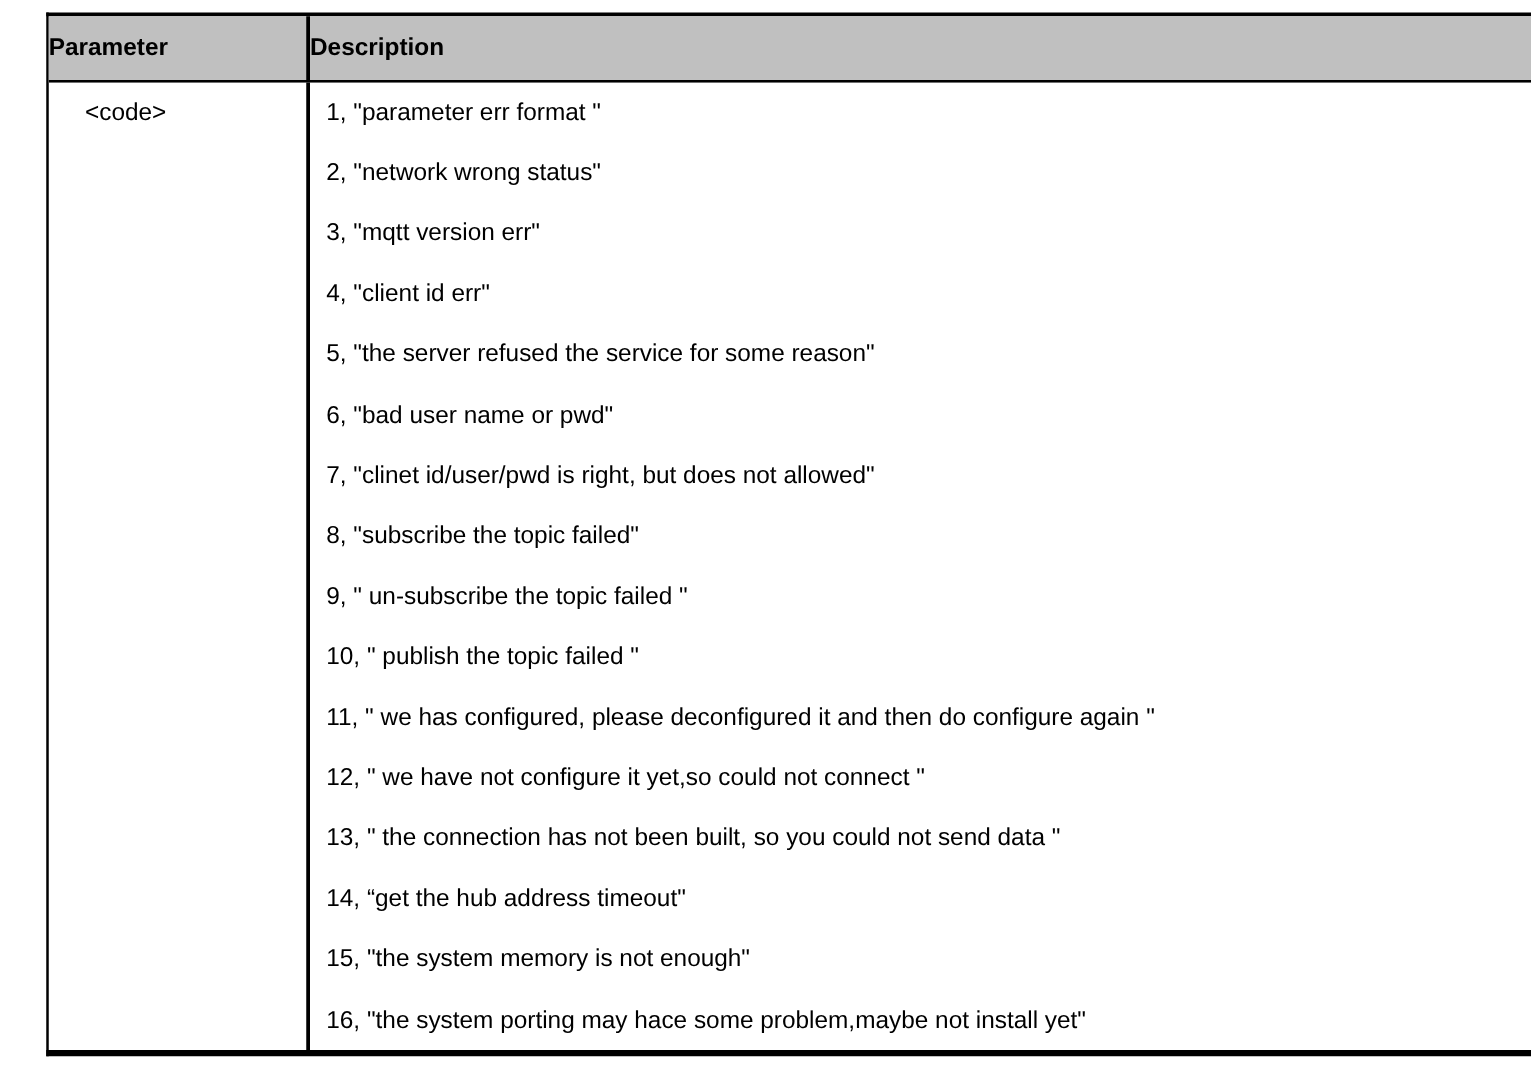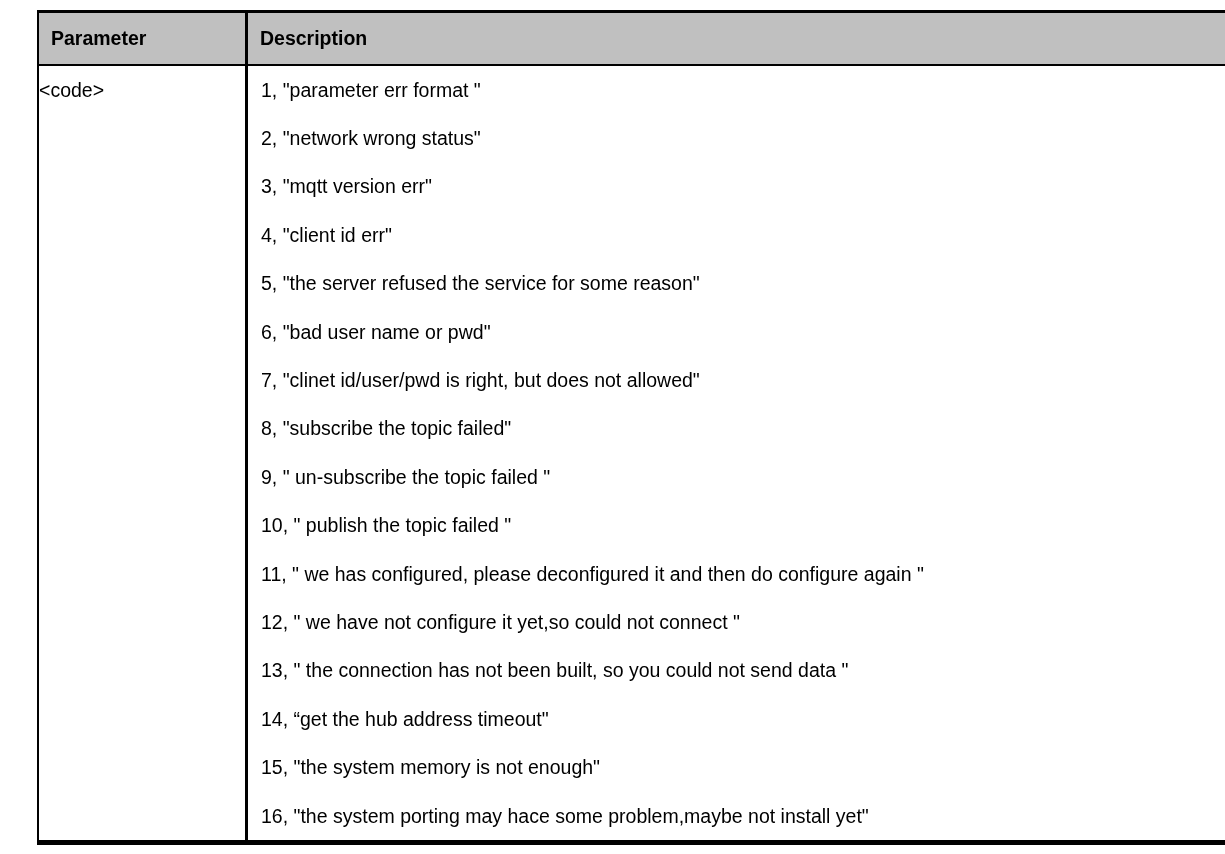--- a/index.html
+++ b/index.html
@@ -32,32 +32,31 @@
   }
   .param-col {
     width: 209px;
     flex: none;
     border-right: 3px solid #000;
   }
   .desc-col { flex: 1 1 auto; }
   .thead .cell {
     display: flex;
     align-items: center;
-    padding-left: 12px;
   }
   .tbody { align-items: stretch; }
   .param-cell-line,
   .desc-line {
     height: 48.4px;
     display: flex;
     align-items: center;
     margin: 0;
     white-space: pre;
   }
-  .param-cell-line { padding-left: 0; }
+  .param-cell-line { padding-left: 29px; }
   .desc-line { padding-left: 13px; }
 </style>
 </head>
 <body>
 
 <div class="tbl">
   <div class="trow thead">
     <div class="cell param-col">Parameter</div>
     <div class="cell desc-col">Description</div>
   </div>

